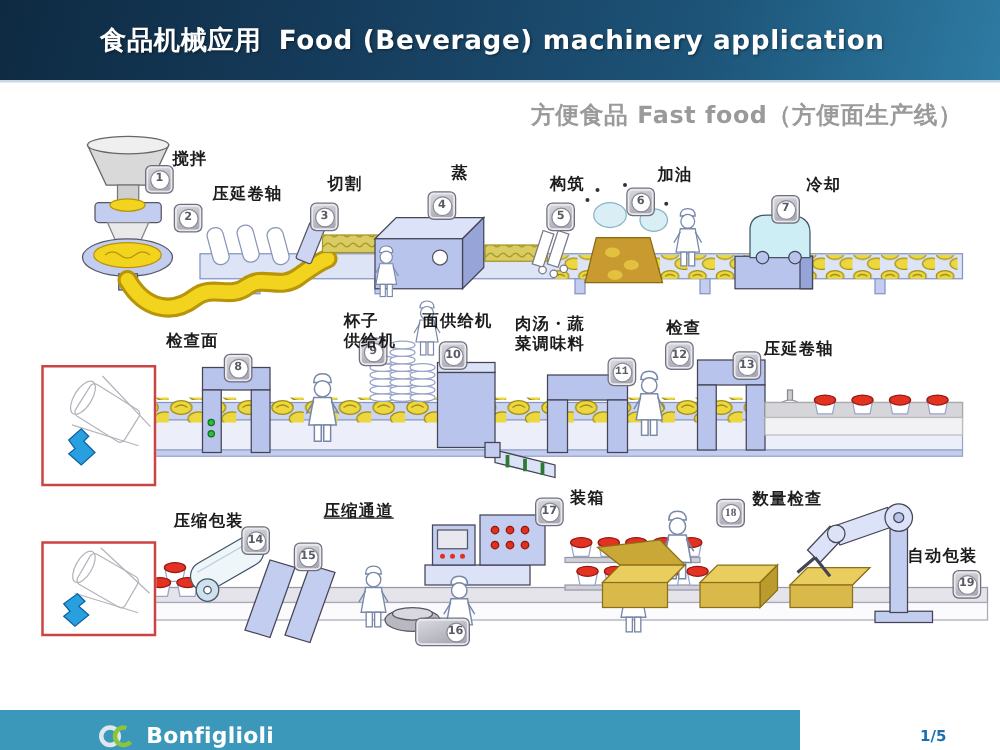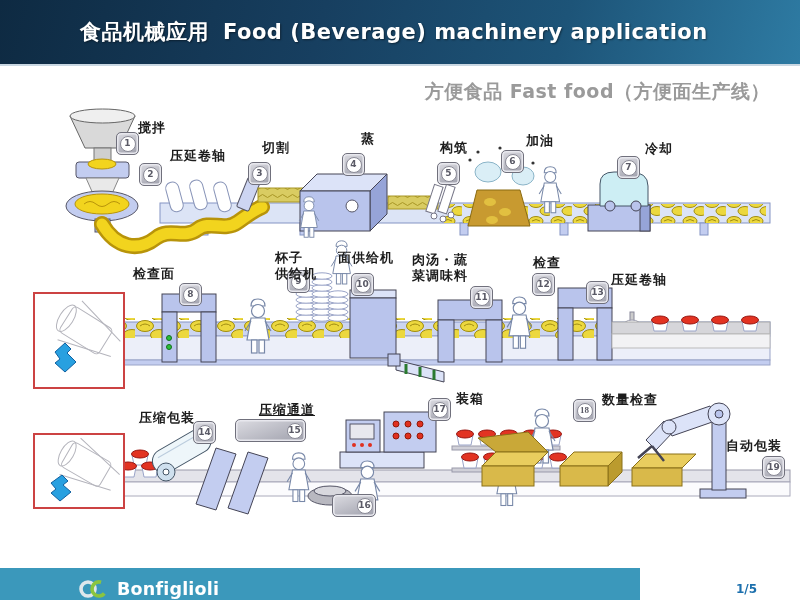--- a/index.html
+++ b/index.html
@@ -362,38 +362,38 @@
       <div class="slabel" style="left: 133px; top: 266px;">检查面</div>
       <div class="badge" style="left: 287px; top: 270px;">
         <span class="c">9</span>
       </div>
       <div class="slabel" style="left: 237px; top: 250px; margin-left: 38px;">杯子
 供给机</div>
       <div class="badge" style="left: 351px; top: 273px;">
         <span class="c">10</span>
       </div>
       <div class="slabel" style="left: 338px; top: 250px;">面供给机</div>
-      <div class="badge" style="left: 470px; top: 286px;">
+      <div class="badge" style="left: 486px; top: 286px; font-family: Liberation Mono, monospace;">
         <span class="c">11</span>
       </div>
       <div class="slabel" style="left: 412px; top: 252px;">肉汤・蔬
 菜调味料</div>
       <div class="badge" style="left: 532px; top: 273px;">
         <span class="c">12</span>
       </div>
       <div class="slabel" style="left: 533px; top: 255px;">检查</div>
       <div class="badge" style="left: 586px; top: 281px;">
         <span class="c">13</span>
       </div>
       <div class="slabel" style="left: 611px; top: 272px;">压延卷轴</div>
       <div class="badge" style="left: 193px; top: 421px;">
         <span class="c">14</span>
       </div>
       <div class="slabel" style="left: 139px; top: 410px;">压缩包装</div>
-      <div class="badge" style="left: 235px; top: 419px; padding-left: 48px;">
+      <div class="badge" style="left: 235px; top: 434px;">
         <span class="c">15</span>
       </div>
       <div class="slabel" style="left: 259px; top: 402px; text-decoration: underline;">压缩通道</div>
       <div class="badge" style="left: 332px; top: 494px; padding-left: 21px;">
         <span class="c">16</span>
       </div>
       <div class="badge" style="left: 428px; top: 398px;">
         <span class="c">17</span>
       </div>
       <div class="slabel" style="left: 456px; top: 391px;">装箱</div>

